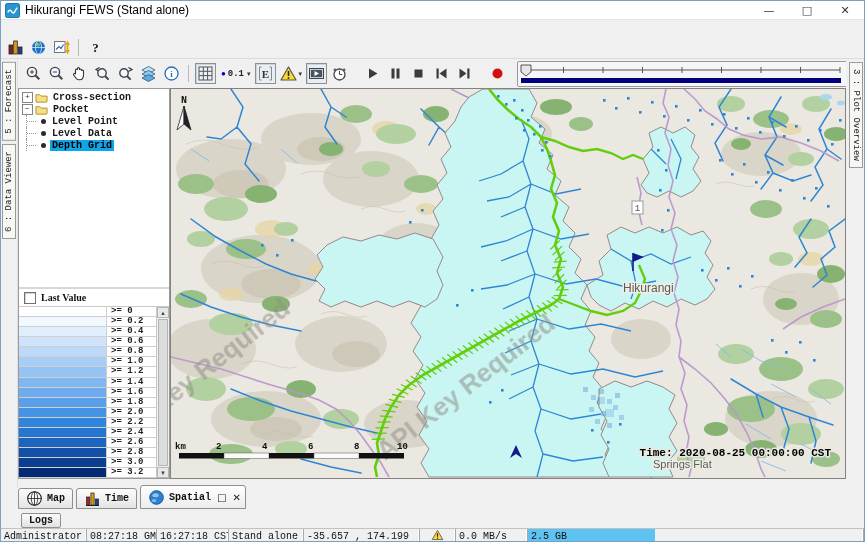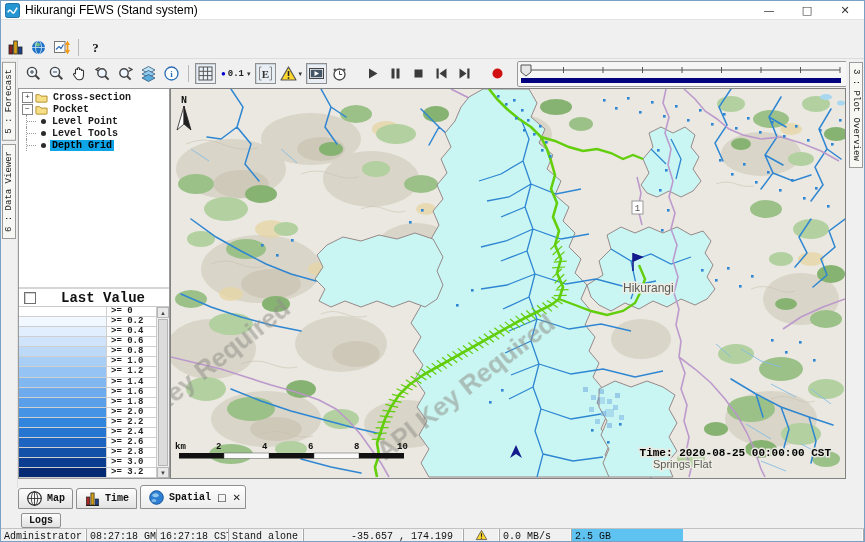--- a/index.html
+++ b/index.html
@@ -60,21 +60,21 @@
   .tree-conn::after{content:"";position:absolute;left:0;top:50%;width:9px;border-top:1px dotted #9a9a9a;}
   .bullet{width:5px;height:5px;border-radius:50%;background:#2b2b2b;margin:0 4px 0 0;flex:none;}
   .tree-label{padding:0 2px;}
   .tree-label.selected{background:#0ea5e9;color:#000;}
   .folder-icon{margin-right:3px;display:flex;flex:none;}
   
   #legend{flex:1;display:flex;flex-direction:column;background:#fff;}
   #legend-header{height:17px;display:flex;align-items:center;border-bottom:1px solid #c9c9c9;flex:none;}
   #legend-check{width:10px;height:10px;border:1px solid #707070;background:#fff;margin:0 5px 0 5px;
                 box-shadow:inset 1px 1px 1px #cfcfcf;}
-  #legend-title{font-family:Liberation Mono, monospace;font-size:14px;font-weight:bold;color:#111;margin-left:20px;}
+  #legend-title{font-family:Liberation Serif, serif;font-size:10px;font-weight:bold;color:#111;}
   #legend-body{flex:1;display:flex;}
   #legend-rows{flex:1;}
   .legend-row{display:flex;height:10.05px;border-bottom:1px solid #cfcfcf;box-sizing:border-box;}
   .legend-swatch{width:88px;border-right:1px solid #cfcfcf;box-sizing:border-box;flex:none;}
   .legend-label{font-family:"Liberation Mono",monospace;font-size:9px;font-weight:bold;color:#222;
                 padding-left:4px;line-height:9px;}
   #legend-scroll{width:12px;background:#f0f0f0;border-left:1px solid #c9c9c9;display:flex;
                  flex-direction:column;flex:none;}
   .scroll-btn{height:11px;font-size:6px;text-align:center;line-height:11px;color:#444;background:#e8e8e8;
               border:1px solid #b5b5b5;box-sizing:border-box;}
@@ -112,21 +112,21 @@
 
 <div id="app">
 
   <div id="titlebar">
     <span class="app-icon">
       <svg width="15" height="15" viewBox="0 0 16 16">
           <rect x="0.5" y="0.5" width="15" height="15" rx="2" fill="#2596d1" stroke="#1a6da0"></rect>
           <path d="M3,10 q2,-4 4,-1 q2,4 4,-1 l2,-3" stroke="#fff" stroke-width="1.6" fill="none"></path>
         </svg>
     </span>
-    <span class="title">Hikurangi FEWS  (Stand system)</span>
+    <span class="title">Hikurangi FEWS  (Stand alone)</span>
     <div id="win-controls">
       <span class="win-btn">—</span>
       <span class="win-btn">□</span>
       <span class="win-btn">✕</span>
     </div>
   </div>
 
   <div id="toolbar1">
       <button class="tb-btn">
         <span class="icon">
@@ -380,21 +380,21 @@
           <span class="tree-label">Pocket</span>
         </div>
         <div class="tree-row">
           <span class="tree-conn"></span>
           <span class="bullet"></span>
           <span class="tree-label">Level Point</span>
         </div>
         <div class="tree-row">
           <span class="tree-conn"></span>
           <span class="bullet"></span>
-          <span class="tree-label">Level Tools</span>
+          <span class="tree-label">Level Data</span>
         </div>
         <div class="tree-row">
           <span class="tree-conn"></span>
           <span class="bullet"></span>
           <span class="tree-label selected">Depth Grid</span>
         </div>
       </div>
     <div id="legend">
       <div id="legend-header">
         <span id="legend-check"></span>
@@ -829,21 +829,21 @@
       </div>
     </div>
   <div id="logs-row">
     <button id="logs-btn">Logs</button>
   </div>
   <div id="statusbar">
       <div class="status-cell" style="width: 86px;">Administrator</div>
       <div class="status-cell" style="width: 70px;">08:27:18 GMT</div>
       <div class="status-cell" style="width: 72px;">16:27:18 CST</div>
       <div class="status-cell" style="width: 75px;">Stand alone</div>
-      <div class="status-cell" style="width: 116px; margin-left: 44px;">-35.657 , 174.199</div>
+      <div class="status-cell" style="width: 116px;">-35.657 , 174.199</div>
       <div class="status-cell" style="width: 36px; justify-content: center;">
         <span><svg width="13" height="12" viewBox="0 0 17 17">
             <polygon points="8.5,2 16,15 1,15" fill="#ffd92e" stroke="#555" stroke-width="1.2" stroke-linejoin="round"></polygon>
             <rect x="7.7" y="6" width="1.6" height="5" fill="#222"></rect>
             <rect x="7.7" y="12.2" width="1.6" height="1.6" fill="#222"></rect>
           </svg></span>
       </div>
       <div class="status-cell" style="width: 72px;">0.0 MB/s</div>
       <div class="status-cell memfill">2.5 GB</div>
     </div>

